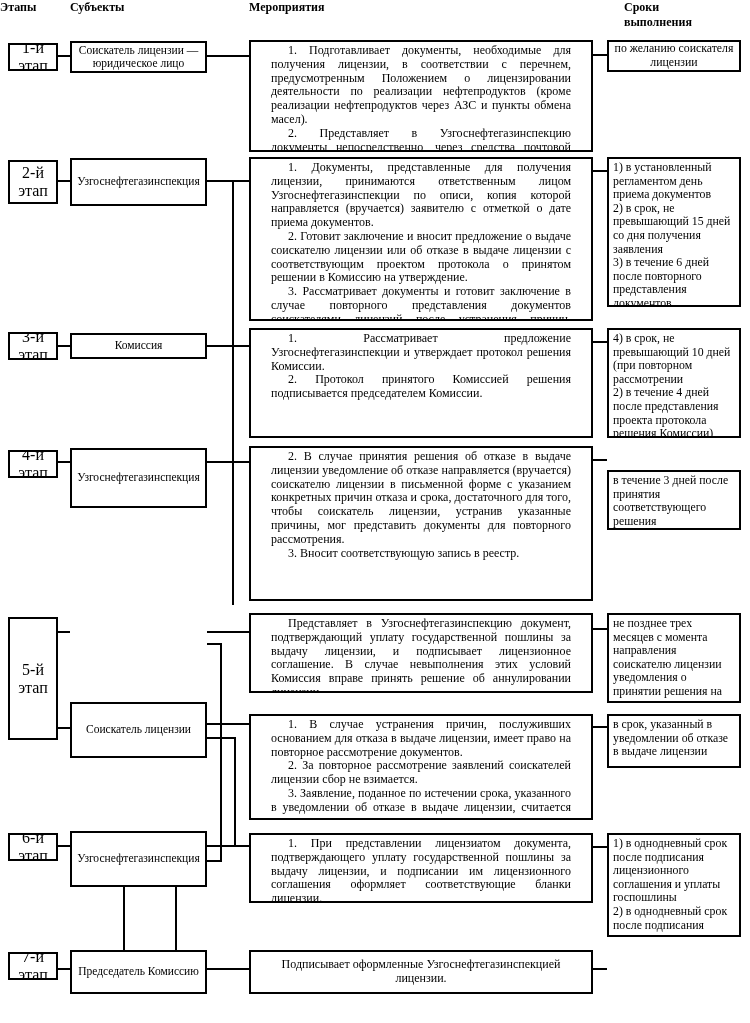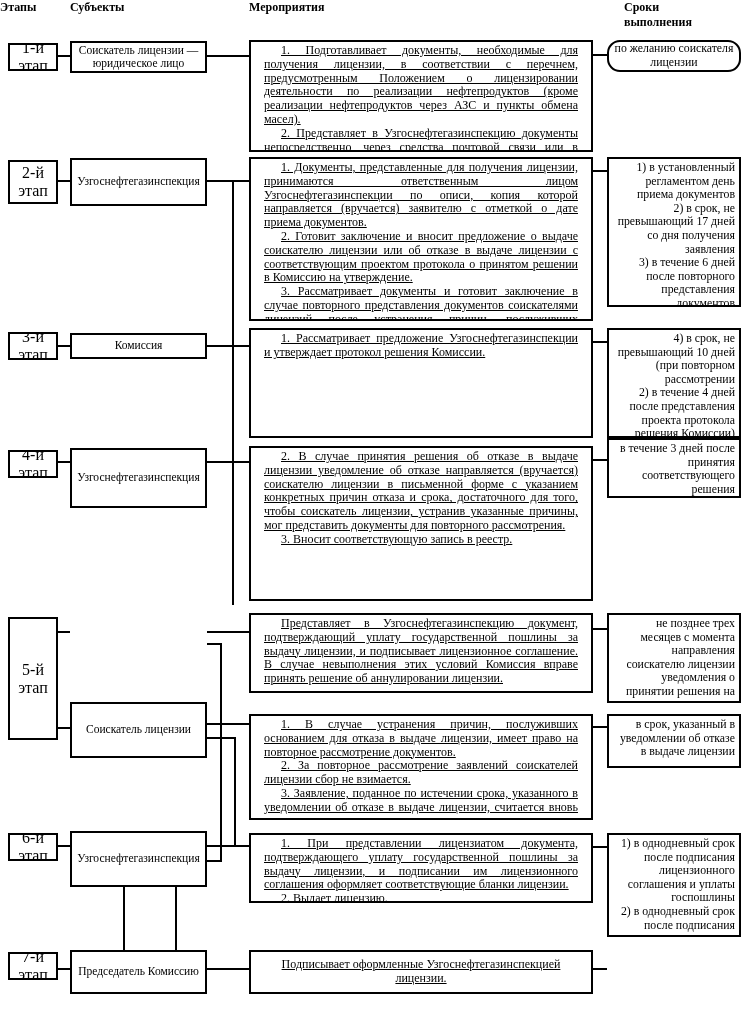--- a/index.html
+++ b/index.html
@@ -9,27 +9,27 @@
   }
   .hdr{position:absolute;font-weight:bold;font-size:12px;text-align:left;line-height:15px;}
   .box{
     position:absolute;background:#fff;border:2px solid #000;box-sizing:border-box;
     overflow:hidden;
   }
   .stage{display:flex;align-items:center;justify-content:center;text-align:center;
     font-size:16px;padding:10px;}
   .subject{display:flex;align-items:center;justify-content:center;text-align:center;
     font-size:11.5px;line-height:13.5px;padding:1px;}
-  .activity{font-size:12px;line-height:13.8px;padding:2px 13px;text-decoration:underline;}
+  .activity{font-size:12px;line-height:13.8px;padding:2px 20px;}
   .activity p{margin:0;text-indent:17px;text-align:justify;}
   .activity p.center{text-indent:0;text-align:center;}
   .vcenter{display:flex;flex-direction:column;justify-content:center;}
   .deadline{font-size:11.8px;line-height:13.6px;padding:2px 4px;}
-  .deadline div{margin:0;text-align:right;}
-  .deadline.center{text-align:center;border-radius:13px;}
+  .deadline div{margin:0;text-align:left;}
+  .deadline.center{text-align:center;}
   .deadline.center div{text-align:center;}
   .hline,.vline{position:absolute;background:#000;}
   .hline{height:2px;}
   .vline{width:2px;}
 </style>
 </head>
 <body>
 
 <div class="canvas">
 
@@ -53,49 +53,50 @@
 
   <div class="box stage" style="left:8px;top:160px;width:50px;height:44px">2-й этап</div>
   <div class="box subject" style="left:70px;top:158px;width:137px;height:48px">Узгоснефтегазинспекция</div>
   <div class="box activity" style="left:249px;top:157px;width:344px;height:164px">
     <p>1. Документы, представленные для получения лицензии, принимаются ответственным лицом Узгоснефтегазинспекции по описи, копия которой направляется (вручается) заявителю с отметкой о дате приема документов.</p>
     <p>2. Готовит заключение и вносит предложение о выдаче соискателю лицензии или об отказе в выдаче лицензии с соответствующим проектом протокола о принятом решении в Комиссию на утверждение.</p>
     <p>3. Рассматривает документы и готовит заключение в случае повторного представления документов соискателями лицензий после устранения причин, послуживших основанием для отказа в выдаче лицензии.</p>
   </div>
   <div class="box deadline" style="left:607px;top:157px;width:134px;height:150px">
     <div>1) в установленный регламентом день приема документов</div>
-    <div>2) в срок, не превышающий 17 дней со дня получения заявления</div>
+    <div>2) в срок, не превышающий 15 дней со дня получения заявления</div>
     <div>3) в течение 6 дней после повторного представления документов</div>
   </div>
   <div class="hline" style="left:58px;top:180px;width:12px"></div>
   <div class="hline" style="left:207px;top:180px;width:42px"></div>
   <div class="hline" style="left:593px;top:170px;width:14px"></div>
 
   <div class="vline" style="left:232px;top:180px;height:425px"></div>
 
   <div class="box stage" style="left:8px;top:332px;width:50px;height:28px">3-й этап</div>
   <div class="box subject" style="left:70px;top:333px;width:137px;height:26px">Комиссия</div>
   <div class="box activity" style="left:249px;top:328px;width:344px;height:110px">
     <p>1. Рассматривает предложение Узгоснефтегазинспекции и утверждает протокол решения Комиссии.</p>
+    <p>2. Протокол принятого Комиссией решения подписывается председателем Комиссии.</p>
   </div>
   <div class="box deadline" style="left:607px;top:328px;width:134px;height:110px">
     <div>4) в срок, не превышающий 10 дней (при повторном рассмотрении</div>
     <div>2) в течение 4 дней после представления проекта протокола решения Комиссии)</div>
   </div>
   <div class="hline" style="left:58px;top:345px;width:12px"></div>
   <div class="hline" style="left:207px;top:345px;width:42px"></div>
   <div class="hline" style="left:593px;top:341px;width:14px"></div>
 
   <div class="box stage" style="left:8px;top:450px;width:50px;height:28px">4-й этап</div>
   <div class="box subject" style="left:70px;top:448px;width:137px;height:60px">Узгоснефтегазинспекция</div>
   <div class="box activity" style="left:249px;top:446px;width:344px;height:155px">
     <p>2. В случае принятия решения об отказе в выдаче лицензии уведомление об отказе направляется (вручается) соискателю лицензии в письменной форме с указанием конкретных причин отказа и срока, достаточного для того, чтобы соискатель лицензии, устранив указанные причины, мог представить документы для повторного рассмотрения.</p>
     <p>3. Вносит соответствующую запись в реестр.</p>
   </div>
-  <div class="box deadline" style="left:607px;top:438px;width:134px;height:60px">
+  <div class="box deadline" style="left:607px;top:470px;width:134px;height:60px">
     <div>в течение 3 дней после принятия соответствующего решения</div>
   </div>
   <div class="hline" style="left:58px;top:461px;width:12px"></div>
   <div class="hline" style="left:207px;top:461px;width:42px"></div>
   <div class="hline" style="left:593px;top:459px;width:14px"></div>
 
   <div class="box stage" style="left:8px;top:617px;width:50px;height:123px">5-й этап</div>
 
   <div class="box activity" style="left:249px;top:613px;width:344px;height:80px">
     <p>Представляет в Узгоснефтегазинспекцию документ, подтверждающий уплату государственной пошлины за выдачу лицензии, и подписывает лицензионное соглашение. В случае невыполнения этих условий Комиссия вправе принять решение об аннулировании лицензии.</p>

